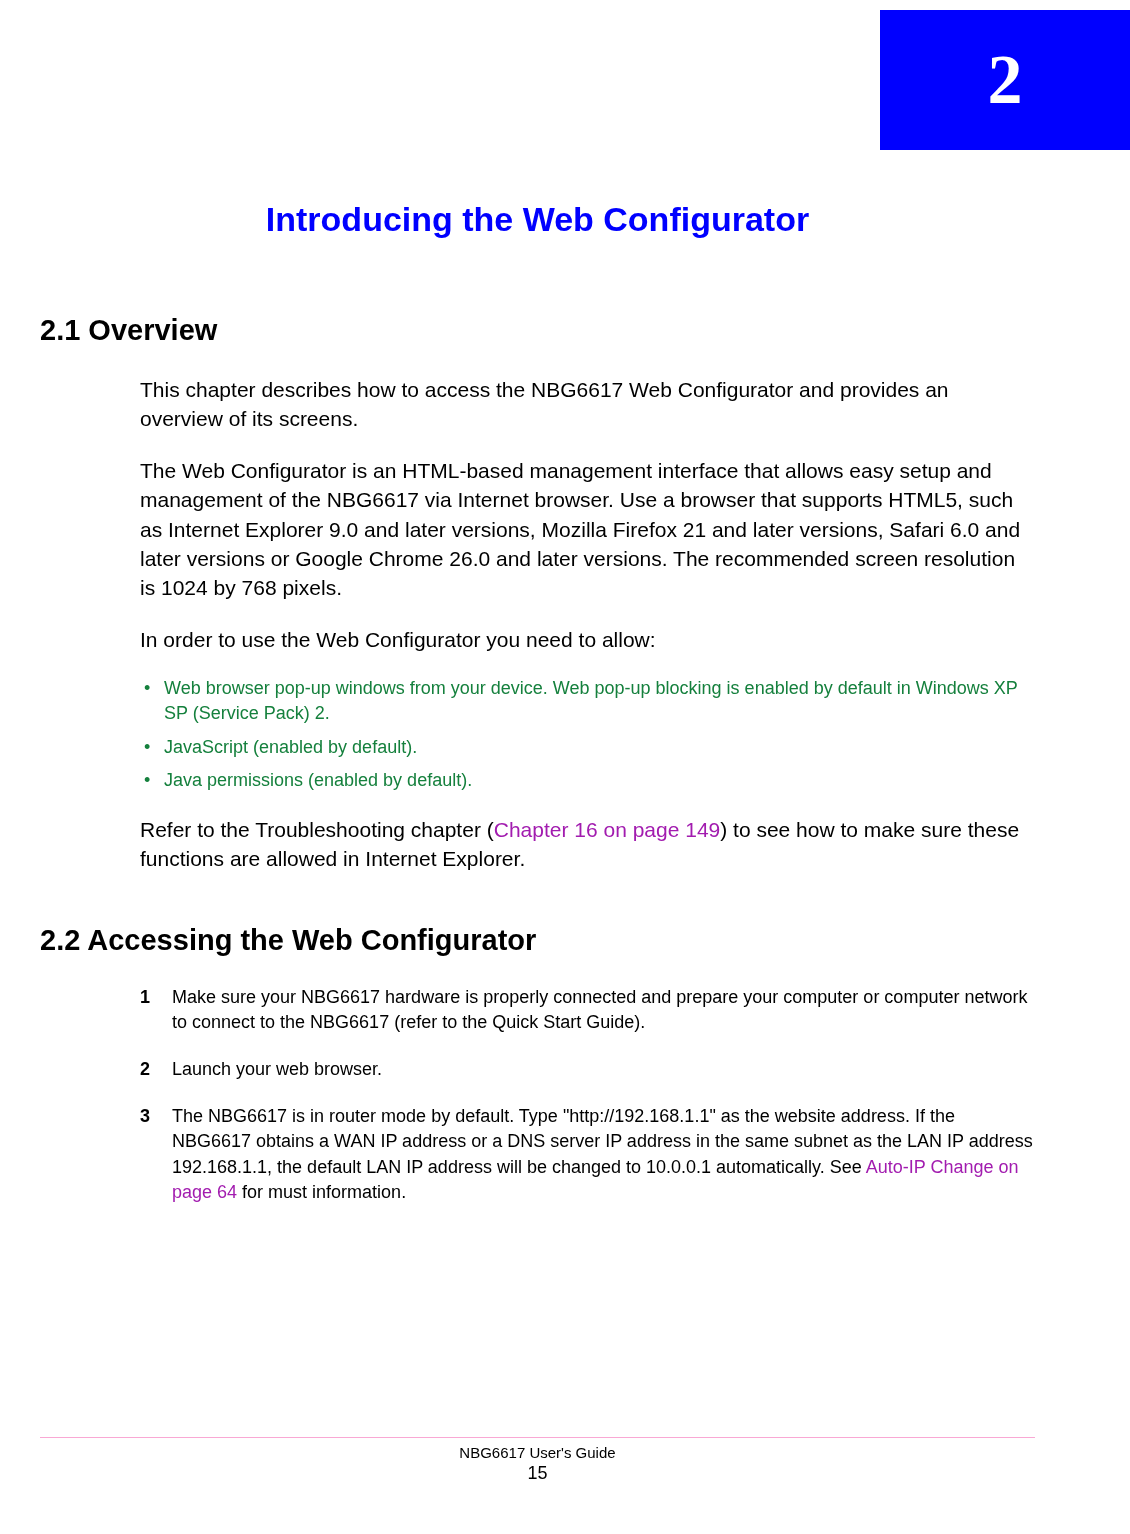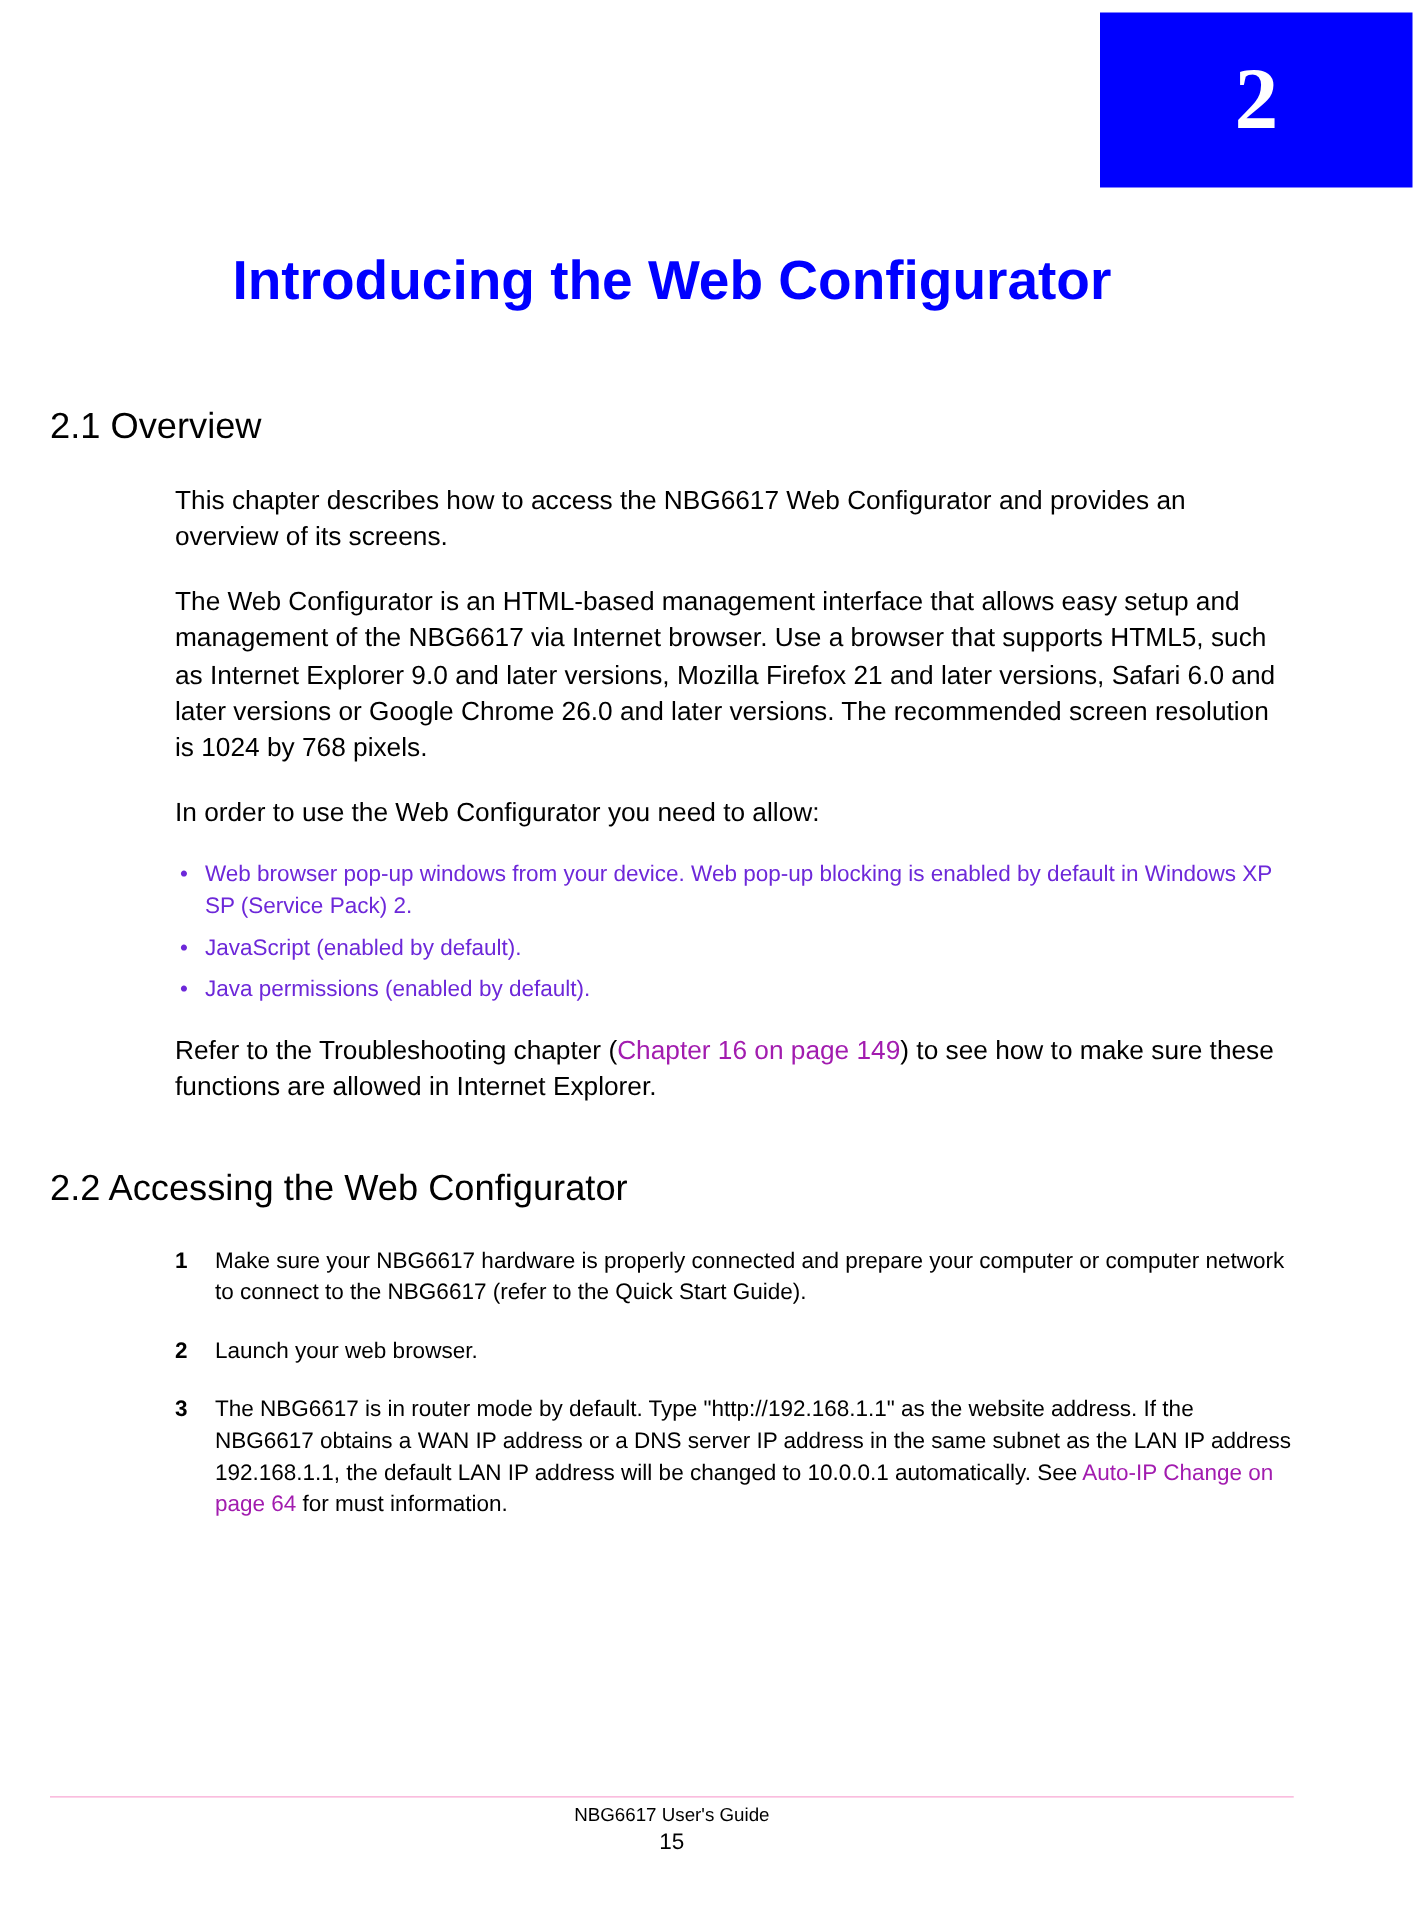--- a/index.html
+++ b/index.html
@@ -31,49 +31,49 @@
     justify-content: center;
     z-index: 10;
   }
   .chapter-number {
     font-family: Georgia, 'Times New Roman', serif;
     font-size: 70px;
     font-weight: bold;
   }
   .chapter-title {
     color: #0000ff;
-    font-size: 44px;
+    font-size: 34px;
     font-weight: bold;
     font-family: Verdana, Geneva, sans-serif;
     margin-top: 185px;
     text-align: center;
     margin-bottom: 75px;
   }
   .section-heading {
     font-size: 29px;
-    font-weight: normal;
+    font-weight: bold;
     color: #000;
     margin-bottom: 28px;
     margin-top: 50px;
   }
   .body-text {
     font-size: 21px;
     color: #000;
     line-height: 1.4;
     margin-left: 100px;
     margin-bottom: 22px;
   }
   .bullet-list {
     list-style: none;
     padding: 0;
     margin: 0 0 22px 100px;
   }
   .bullet-list li {
     font-size: 18px;
-    color: #6d28d9;
+    color: #15803d;
     line-height: 1.4;
     position: relative;
     padding-left: 24px;
     margin-bottom: 8px;
   }
   .bullet-list li::before {
     content: "•";
     position: absolute;
     left: 4px;
     top: 0;

